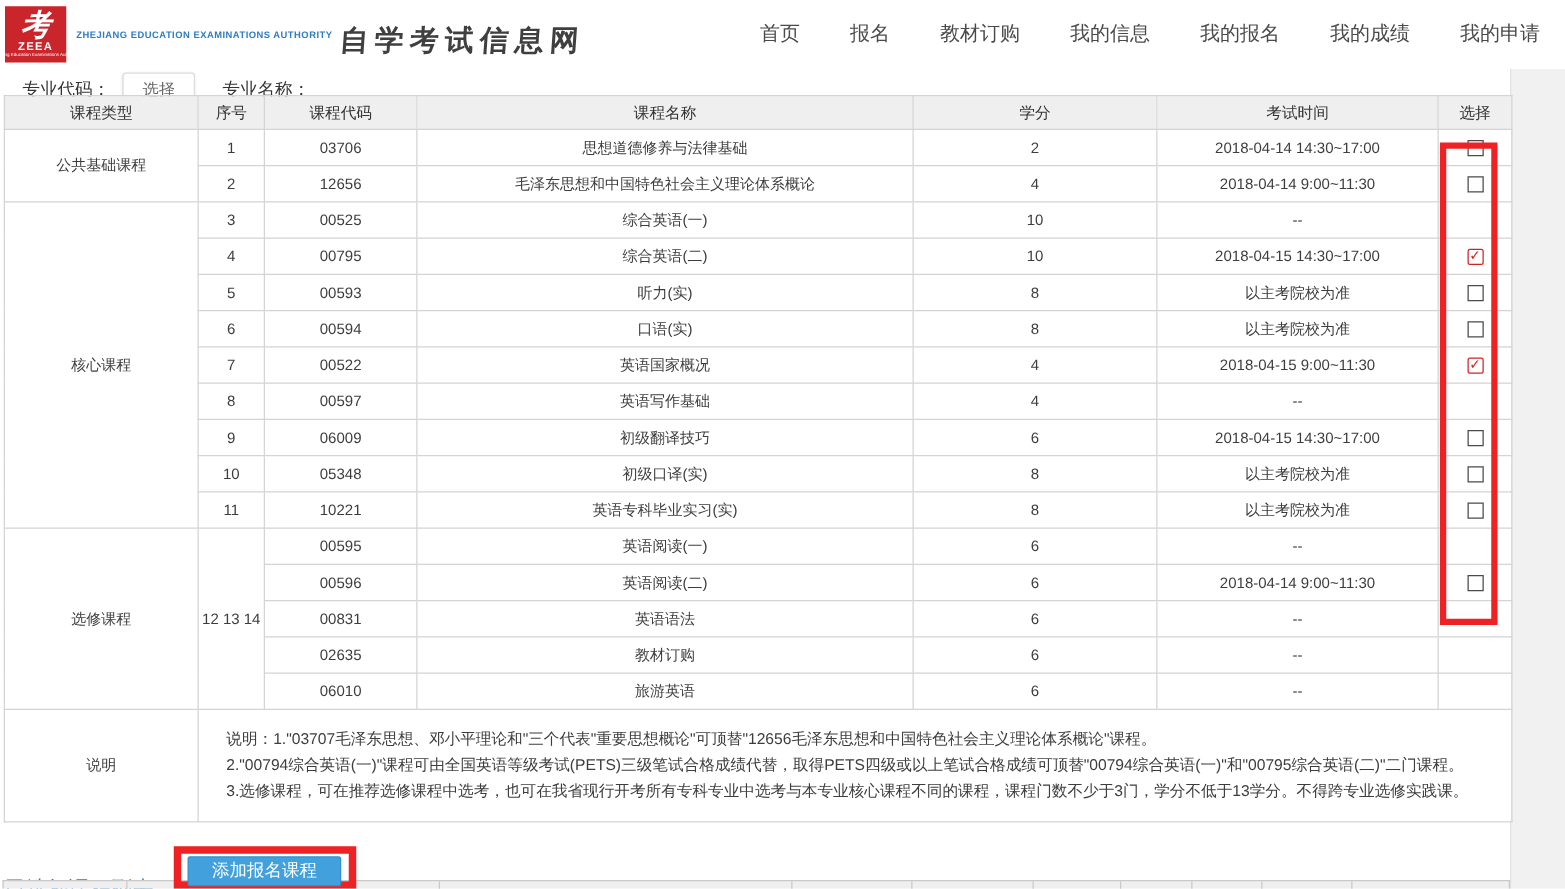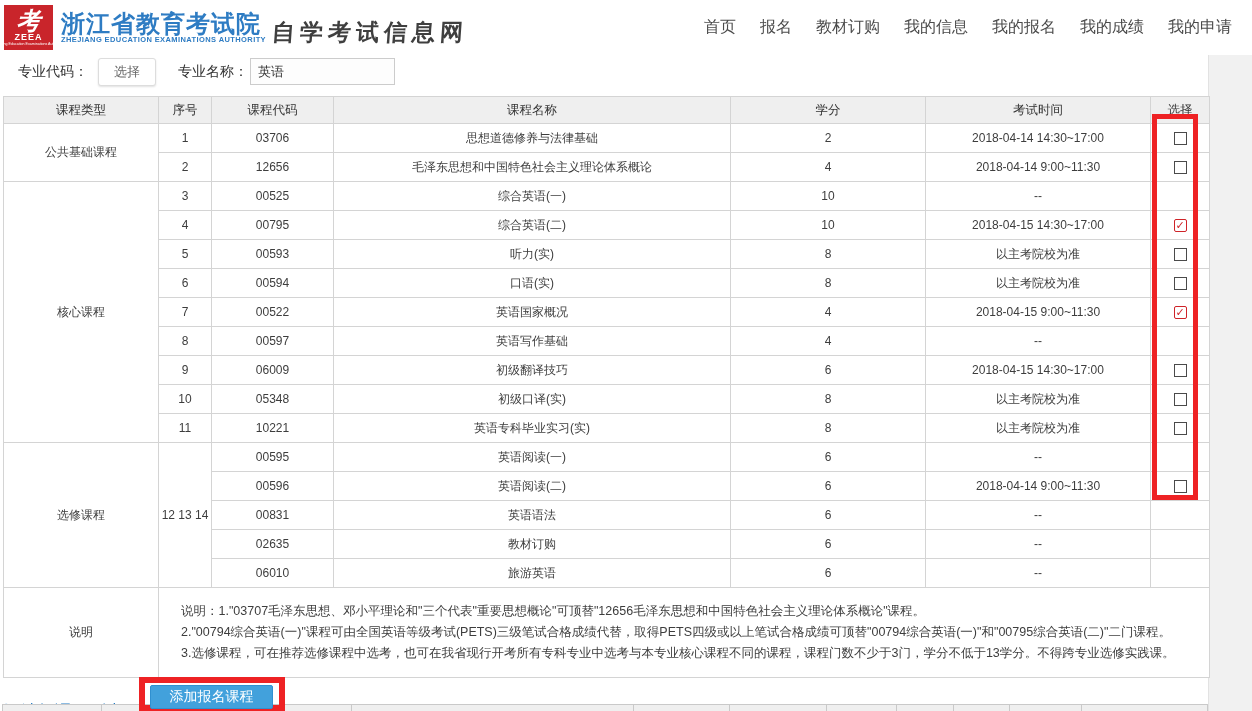--- a/index.html
+++ b/index.html
@@ -19,38 +19,38 @@
     display:flex; flex-direction:column; align-items:center; justify-content:center;
     line-height:1; }
   .logo .glyph { font-size:24px; font-weight:bold; font-style:italic; }
   .logo .brand { font-size:9px; font-weight:bold; letter-spacing:1px; }
   .logo .tiny { font-size:4px; transform:scale(.9); white-space:nowrap; }
   .org { margin-left:8px; line-height:1.05; }
   .org-cn { color:#2e7cc3; font-size:24px; font-weight:bold; letter-spacing:1px; }
   .org-en { color:#2e7cc3; font-size:7.5px; font-weight:bold; letter-spacing:.4px; }
   .site-name { margin-left:6px; margin-top:10px; color:#3f3f3f; font-size:23px;
     font-weight:bold; letter-spacing:5px; transform:skewX(-4deg); }
-  .nav { margin-left:auto; display:flex; gap:24px; padding-right:10px;justify-content:flex-end; }
+  .nav { margin-left:auto; display:flex; gap:40px; padding-right:10px;justify-content:flex-end; }
   .nav-item { font-size:16px; color:#4a4a4a; cursor:pointer; white-space:nowrap; }
 
   
   .form-row { position:absolute; top:55px; left:0; width:1208px; height:33px;
     display:flex; align-items:center; padding-left:18px; }
   .form-label { font-size:14px; color:#333; }
   .text-input { width:145px; height:27px; border:1px solid #9a9a9a; background:#fff;
     font-size:13px; color:#333; padding:0 7px; margin-left:2px; outline:none;
     font-family:inherit; }
   .text-input.light { border:1px solid #ccc; background:#fdfdfd; }
   .btn-select { margin-left:10px; width:58px; height:28px; background:#fff;
     border:1px solid #ddd; border-radius:3px; box-shadow:0 1px 2px rgba(0,0,0,.12);
     font-size:13px; color:#666; cursor:pointer; font-family:inherit; }
   .gap-label { margin-left:22px; }
 
   
-  .course-table { position:absolute; top:96px; left:3px; width:1206px;
+  .course-table { position:absolute; top:76px; left:3px; width:1206px;
     border-collapse:collapse; table-layout:fixed; font-size:12px; color:#3d3d3d; }
   .course-table th, .course-table td { border:1px solid #d4d4d4; text-align:center;
     overflow:hidden; white-space:nowrap; }
   .course-table th { background:#efefef; height:27px; font-weight:normal;
     font-size:12.5px; color:#333; }
   .course-table td { height:29px; background:#fff; }
   .seq-merged { white-space:pre-line; line-height:29px; }
   .notes-cell { text-align:left !important; white-space:normal !important;
     padding:8px 10px 8px 22px; font-size:12.5px; line-height:21px; color:#3d3d3d; }
   .notes-row td { height:90px; }
@@ -87,40 +87,38 @@
 
   <div class="right-strip"></div>
 
   <div class="header">
     <div class="logo">
       <div class="glyph">考</div>
       <div class="brand">ZEEA</div>
       <div class="tiny">Zhejiang Education Examinations Authority</div>
     </div>
     <div class="org">
-      <div class="org-cn">浙江省教育考试院</div>
       <div class="org-en">ZHEJIANG EDUCATION EXAMINATIONS AUTHORITY</div>
     </div>
     <div class="site-name">自学考试信息网</div>
     <div class="nav" id="nav">
         <div class="nav-item">首页</div>
         <div class="nav-item">报名</div>
         <div class="nav-item">教材订购</div>
         <div class="nav-item">我的信息</div>
         <div class="nav-item">我的报名</div>
         <div class="nav-item">我的成绩</div>
         <div class="nav-item">我的申请</div>
       </div>
   </div>
 
   <div class="form-row">
     <span class="form-label">专业代码：</span>
     <button class="btn-select">选择</button>
     <span class="form-label gap-label">专业名称：</span>
-    <input class="text-input light" value="英语" style="">
   </div>
 
   <table class="course-table">
     <colgroup>
       <col style="width:155px">
         <col style="width:53px">
         <col style="width:122px">
       <col style="width:397px">
         <col style="width:195px">
         <col style="width:225px">

